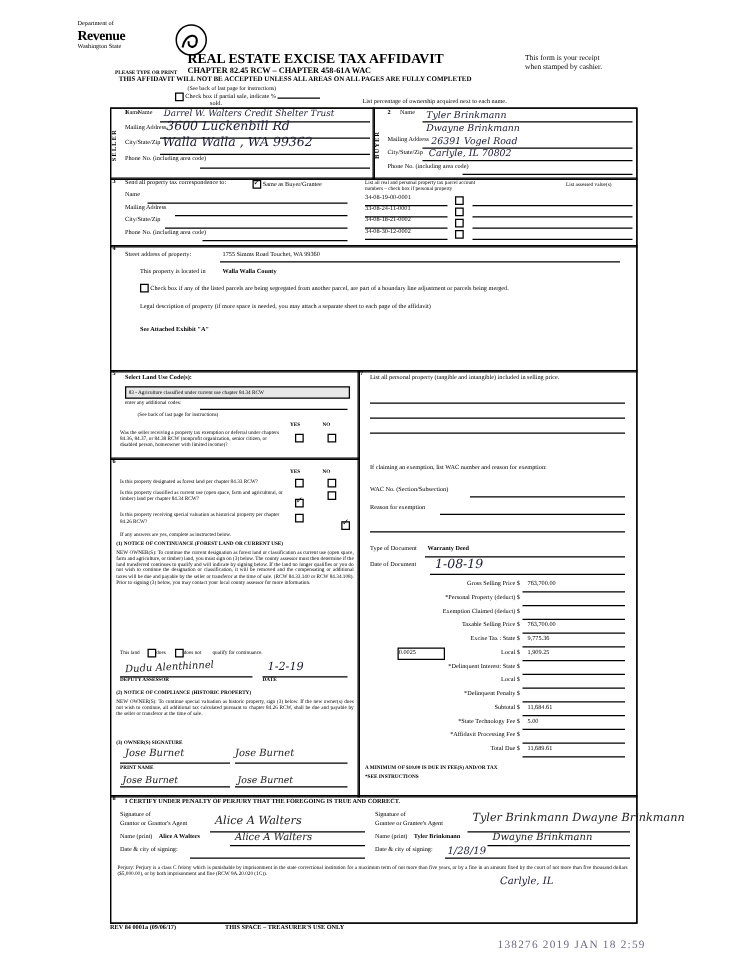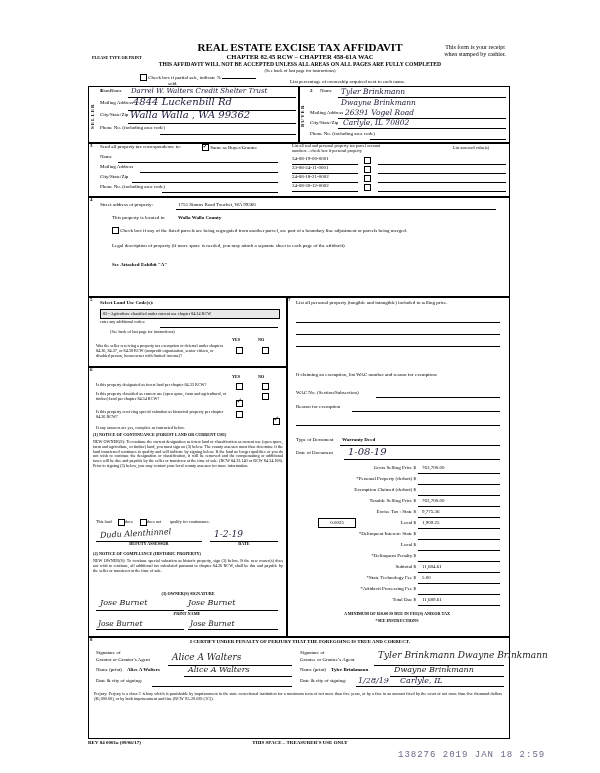--- a/index.html
+++ b/index.html
@@ -3,38 +3,47 @@
 <meta charset="utf-8">
 <style>
   html,body{margin:0;padding:0;background:#fff;}
   body{width:600px;height:773px;font-family:"Liberation Serif",serif;color:#000;position:relative;}
   .page{position:relative;width:600px;height:773px;overflow:hidden;}
   .ul{border-bottom:1px solid #000;}
   .bx{border:1px solid #000;}
   .tiny{font-size:4.2px;line-height:1.15;}
   .xs{font-size:5px;line-height:1.2;}
   .b{font-weight:bold;}
-  .c{text-align:center;}
+  .c{text-align:left;}
   .r{text-align:right;}
   .abs{position:absolute;}
   .cb{width:5px;height:5px;border:1px solid #000;display:inline-block;vertical-align:middle;background:#fff;}
   .cbm{width:5px;height:5px;border:1px solid #000;display:inline-block;vertical-align:middle;background:#fff;position:relative;}
   .cbm:after{content:"✓";position:absolute;left:-0.5px;top:-3.5px;font-size:7px;color:#111;}
   .secnum{font-size:5px;font-weight:bold;}
   .hw{font-family:"DejaVu Serif",serif;font-style:italic;color:#1a1a3a;}
   .sig{font-family:"DejaVu Serif",serif;font-style:italic;color:#222;}
   .vert{writing-mode:vertical-rl;transform:rotate(180deg);font-size:5px;font-weight:bold;letter-spacing:1px;text-align:center;}
-  .stamp{font-family:Liberation Mono, monospace;color:#6a6a8a;font-size:9px;letter-spacing:1px;}
+  .stamp{font-family:Liberation Serif, serif;color:#6a6a8a;font-size:9px;letter-spacing:1px;}
 </style>
 </head>
 <body>
 
 <div class="page">
 
   
+  <div class="abs" style="left:62px;top:17px;width:90px;height:26px;">
+    <div class="abs" style="left:0;top:0;font-size:5px;">Department of</div>
+    <div class="abs" style="left:0;top:6px;font-size:11px;font-weight:bold;letter-spacing:-0.3px;">Revenue</div>
+    <div class="abs" style="left:0;top:18px;font-size:5px;">Washington State</div>
+    <svg class="abs" style="left:78px;top:2px;" width="26" height="26" viewBox="0 0 26 26">
+      <circle cx="13" cy="13" r="12" fill="none" stroke="#000" stroke-width="1.2"></circle>
+      <path d="M6 19 C8 7, 20 7, 17 16 C15.5 20, 10 19, 11 14" fill="none" stroke="#000" stroke-width="1.6"></path>
+    </svg>
+  </div>
 
   <div class="abs tiny b" style="left:92px;top:56px;">PLEASE TYPE OR PRINT</div>
   <div class="abs c" style="left:150px;top:41px;width:300px;font-size:11px;font-weight:bold;">REAL ESTATE EXCISE TAX AFFIDAVIT</div>
   <div class="abs c" style="left:150px;top:53px;width:300px;font-size:6.6px;font-weight:bold;">CHAPTER 82.45 RCW – CHAPTER 458-61A WAC</div>
   <div class="abs c b" style="left:95px;top:61px;width:410px;font-size:5.6px;">THIS AFFIDAVIT WILL NOT BE ACCEPTED UNLESS ALL AREAS ON ALL PAGES ARE FULLY COMPLETED</div>
   <div class="abs c" style="left:150px;top:68px;width:300px;font-size:4.6px;">(See back of last page for instructions)</div>
   <div class="abs c" style="left:420px;top:44px;width:110px;font-size:6px;">This form is your receipt</div>
   <div class="abs c" style="left:420px;top:51px;width:110px;font-size:6px;">when stamped by cashier.</div>
 
   <div class="abs xs" style="left:140px;top:74px;">
@@ -57,21 +66,21 @@
 
   <div class="abs secnum" style="left:100px;top:88px;">1</div>
   <div class="abs secnum" style="left:310px;top:88px;">2</div>
 
   <div class="abs xs" style="left:100px;top:88px;" style2="">Name</div>
   <div class="abs xs" style="left:110px;top:88px;">Name</div>
   <div class="abs hw" style="left:131px;top:87px;font-size:7px;">Darrel W. Walters Credit Shelter Trust</div>
   <div class="abs ul" style="left:128px;top:97px;width:168px;"></div>
 
   <div class="abs xs" style="left:100px;top:100px;">Mailing Address</div>
-  <div class="abs hw" style="left:133px;top:96px;font-size:10px;">4844  Luckenbill Rd</div>
+  <div class="abs hw" style="left:133px;top:96px;font-size:10px;">3600  Luckenbill Rd</div>
   <div class="abs ul" style="left:128px;top:110px;width:168px;"></div>
 
   <div class="abs xs" style="left:100px;top:112px;">City/State/Zip</div>
   <div class="abs hw" style="left:130px;top:109px;font-size:10px;">Walla Walla , WA 99362</div>
   <div class="abs ul" style="left:128px;top:123px;width:168px;"></div>
 
   <div class="abs xs" style="left:100px;top:125px;">Phone No. (including area code)</div>
   <div class="abs ul" style="left:160px;top:134px;width:136px;"></div>
 
   <div class="abs xs" style="left:320px;top:88px;">Name</div>
@@ -341,21 +350,21 @@
   <div class="abs sig" style="left:378px;top:650px;font-size:9px;">Tyler Brinkmann   Dwayne Brinkmann</div>
   <div class="abs ul" style="left:374px;top:665px;width:130px;"></div>
 
   <div class="abs xs" style="left:300px;top:667px;">Name (print)</div>
   <div class="abs xs b" style="left:331px;top:667px;">Tyler Brinkmann</div>
   <div class="abs sig" style="left:394px;top:665px;font-size:8px;">Dwayne Brinkmann</div>
   <div class="abs ul" style="left:390px;top:676px;width:114px;"></div>
 
   <div class="abs xs" style="left:300px;top:678px;">Date &amp; city of signing:</div>
   <div class="abs hw" style="left:358px;top:676px;font-size:8px;">1/28/19</div>
-  <div class="abs hw" style="left:400px;top:676px;font-size:8px;">Carlyle, IL</div>
+  <div class="abs hw" style="left:400px;top:700px;font-size:8px;">Carlyle, IL</div>
   <div class="abs ul" style="left:356px;top:686px;width:148px;"></div>
 
   <div class="abs tiny" style="left:94px;top:692px;width:408px;text-align:justify;">Perjury: Perjury is a class C felony which is punishable by imprisonment in the state correctional institution for a maximum term of not more than five years, or by a fine in an amount fixed by the court of not more than five thousand dollars ($5,000.00), or by both imprisonment and fine (RCW 9A.20.020 (1C)).</div>
 
   
   <div class="abs xs b" style="left:88px;top:740px;">REV 84 0001a (09/06/17)</div>
   <div class="abs xs b c" style="left:180px;top:740px;width:240px;">THIS SPACE – TREASURER'S USE ONLY</div>
   <div class="abs stamp" style="left:398px;top:750px;">138276 2019 JAN 18 2:59</div>
 
 </div>

